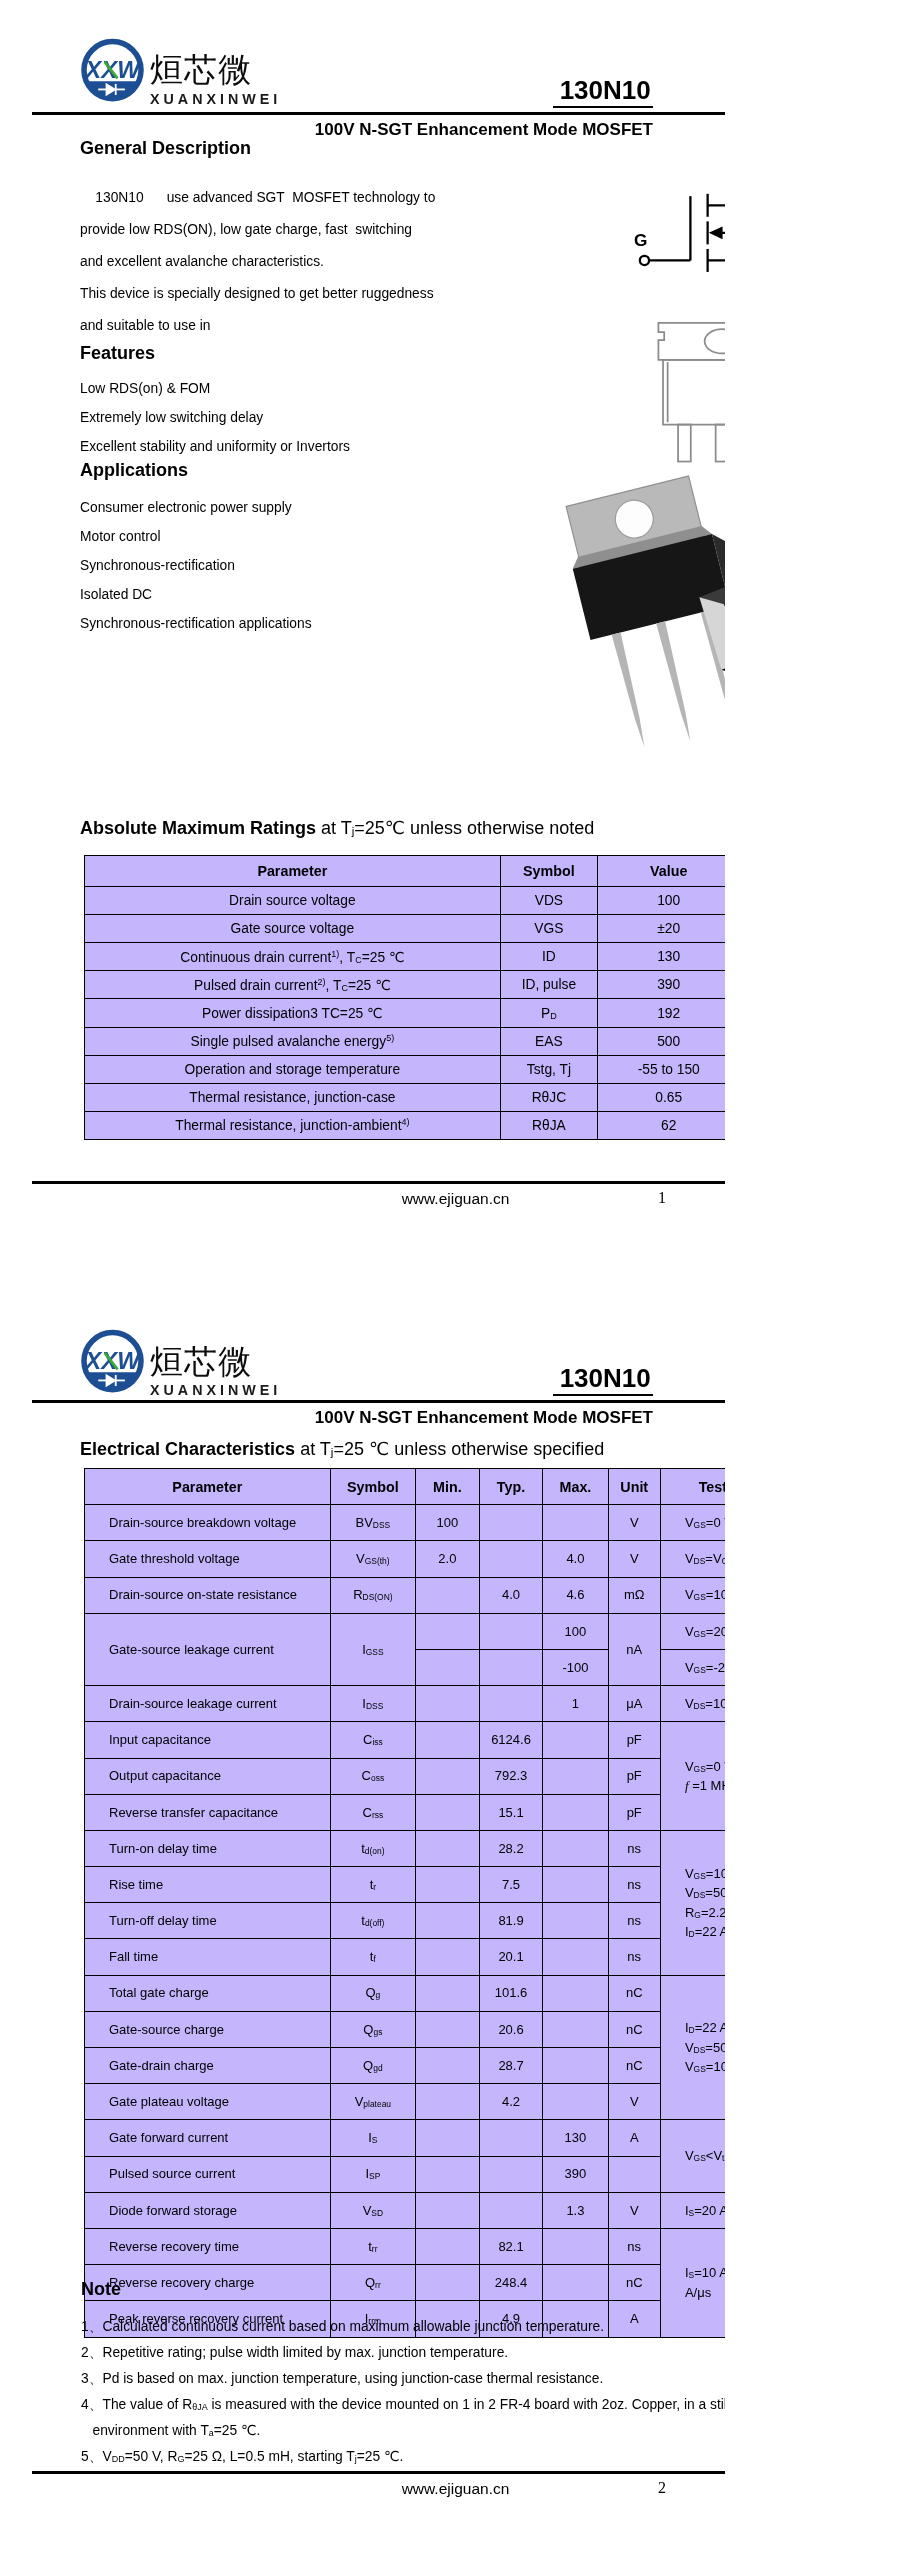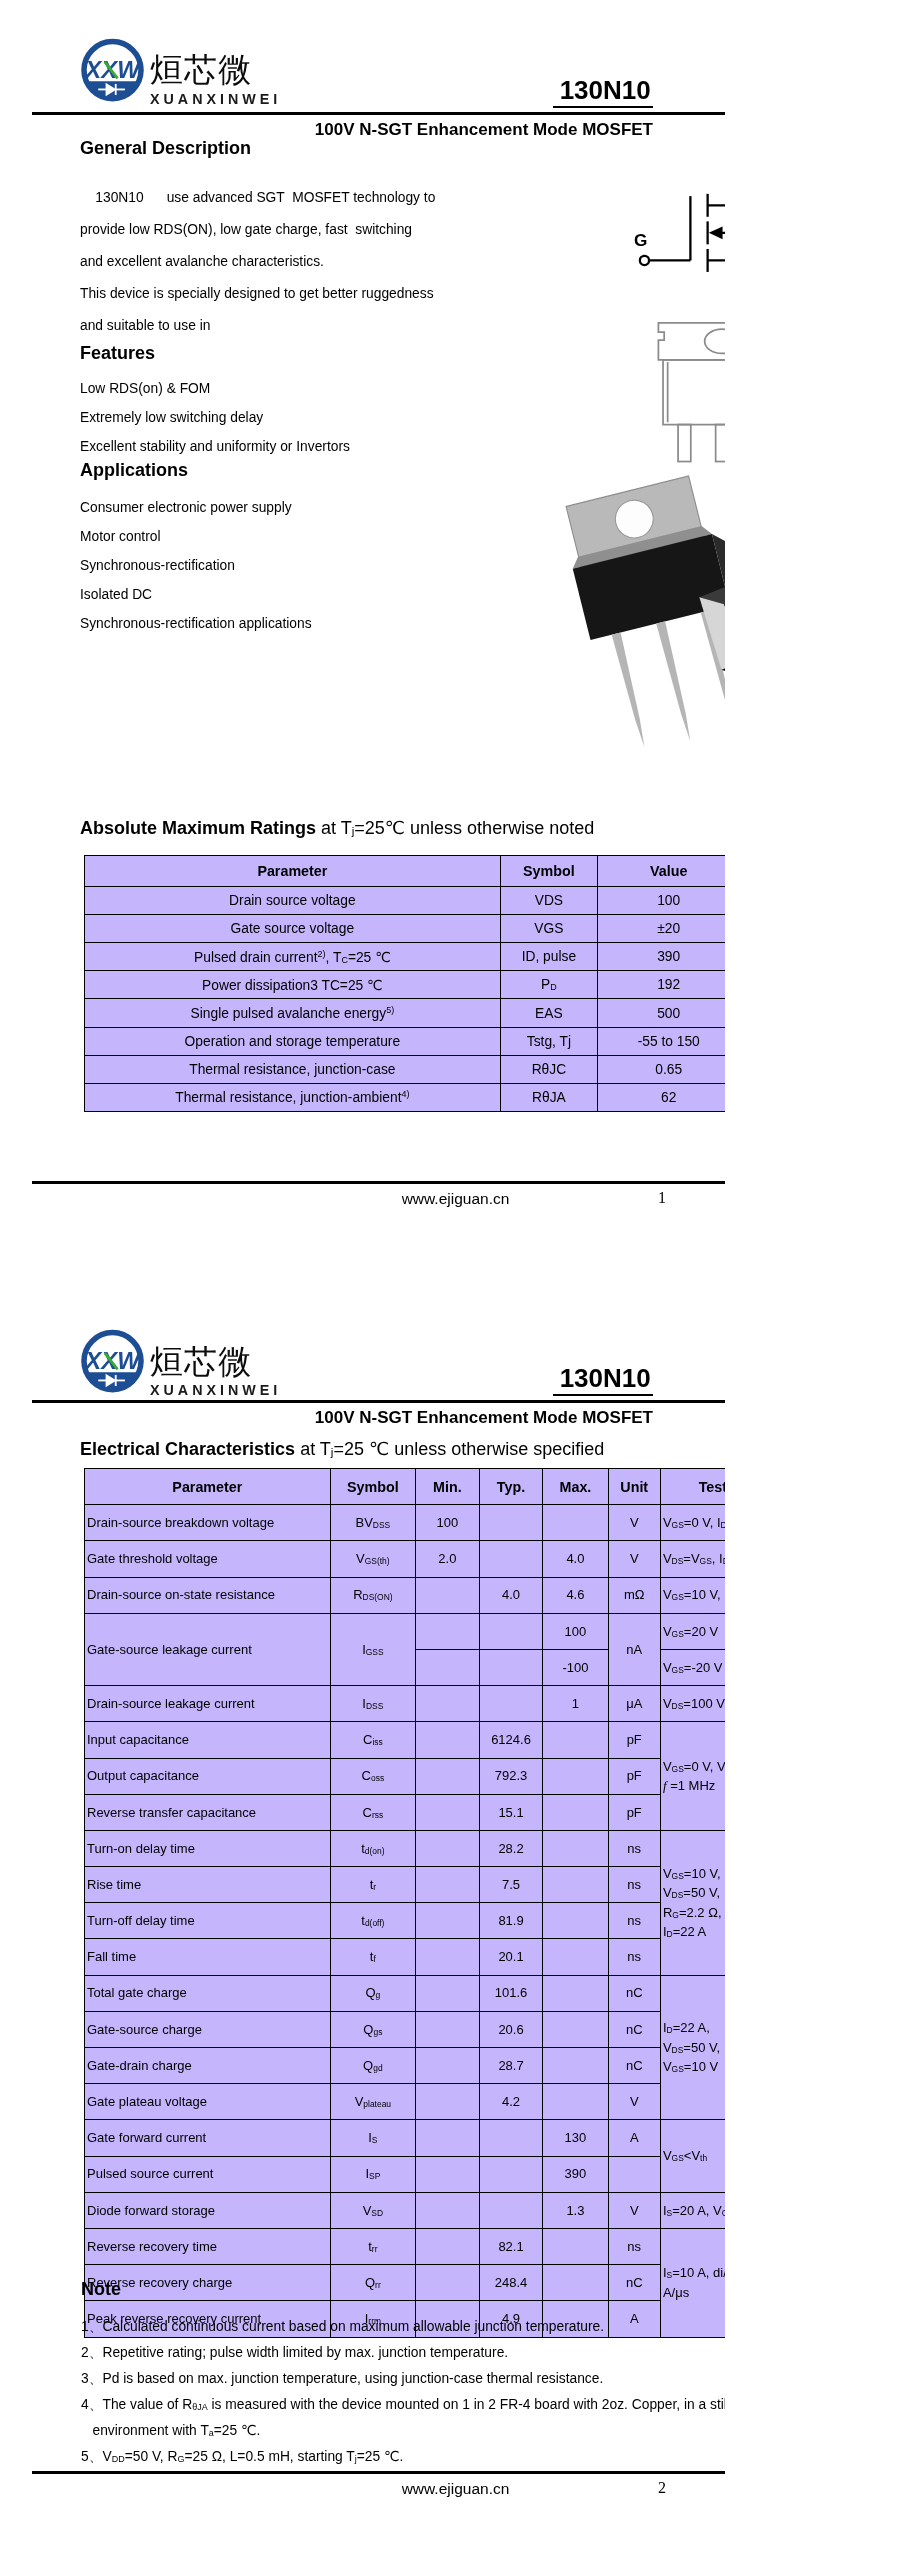--- a/index.html
+++ b/index.html
@@ -21,21 +21,21 @@
   .notes .li{font-size:13.8px;line-height:26px;white-space:pre-wrap}
   table{border-collapse:collapse;table-layout:fixed;border:1.7px solid #000;background:#c4b5fd}
   th,td{border:1.1px solid #000;text-align:center;vertical-align:middle;padding:1.1px 4.6px;overflow:hidden}
   th{font-weight:bold}
   .abs-tbl{position:absolute;left:84px;top:855px;width:750px}
   .abs-tbl th{height:27.5px;font-size:14.3px}
   .abs-tbl td{height:25px;font-size:13.8px}
   .ec-tbl{position:absolute;left:84px;top:180px;width:750px}
   .ec-tbl th{height:33px;font-size:14.3px}
   .ec-tbl td{height:33px;font-size:13px;line-height:1.5}
-  td.L{text-align:left;padding-left:2px}
+  td.L{text-align:left;padding-left:24px}
   sub{font-size:65%;line-height:0;vertical-align:-0.12em}
   sup{font-size:65%;line-height:0;vertical-align:0.55em}
   .footer-url{position:absolute;left:0;width:911px;text-align:center;font-size:15.5px}
   .pagenum{position:absolute;right:59px;font-size:16px;font-family:"Liberation Serif","DejaVu Serif",serif}
   i{font-family:"Liberation Serif","DejaVu Serif",serif}
 </style>
 </head>
 <body>
 
 <div class="page" id="page1">
@@ -174,20 +174,26 @@
           <td>100</td>
           <td>V</td>
         </tr>
         <tr>
           <td>Gate source voltage</td>
           <td>VGS</td>
           <td>±20</td>
           <td>V</td>
         </tr>
         <tr>
+          <td>Continuous drain current<sup>1)</sup>, T<sub>C</sub>=25 ℃</td>
+          <td>ID</td>
+          <td>130</td>
+          <td>A</td>
+        </tr>
+        <tr>
           <td>Pulsed drain current<sup>2)</sup>, T<sub>C</sub>=25 ℃</td>
           <td>ID, pulse</td>
           <td>390</td>
           <td>A</td>
         </tr>
         <tr>
           <td>Power dissipation3 TC=25 ℃</td>
           <td>P<sub>D</sub></td>
           <td>192</td>
           <td>W</td>

